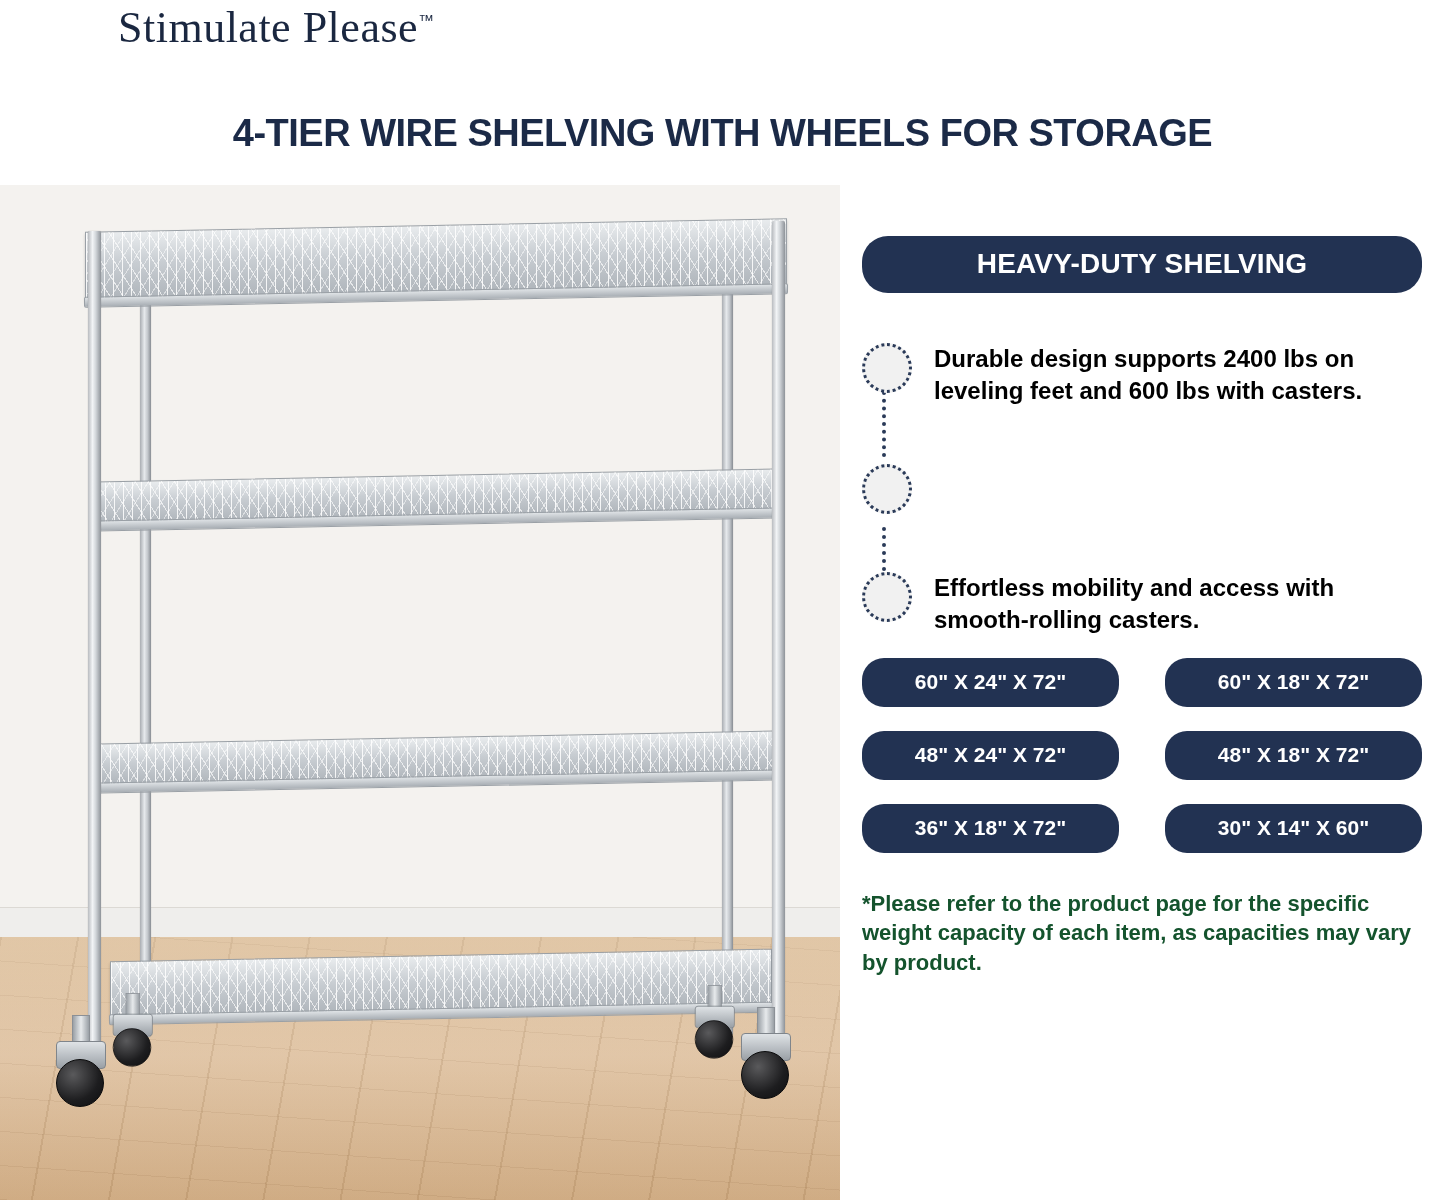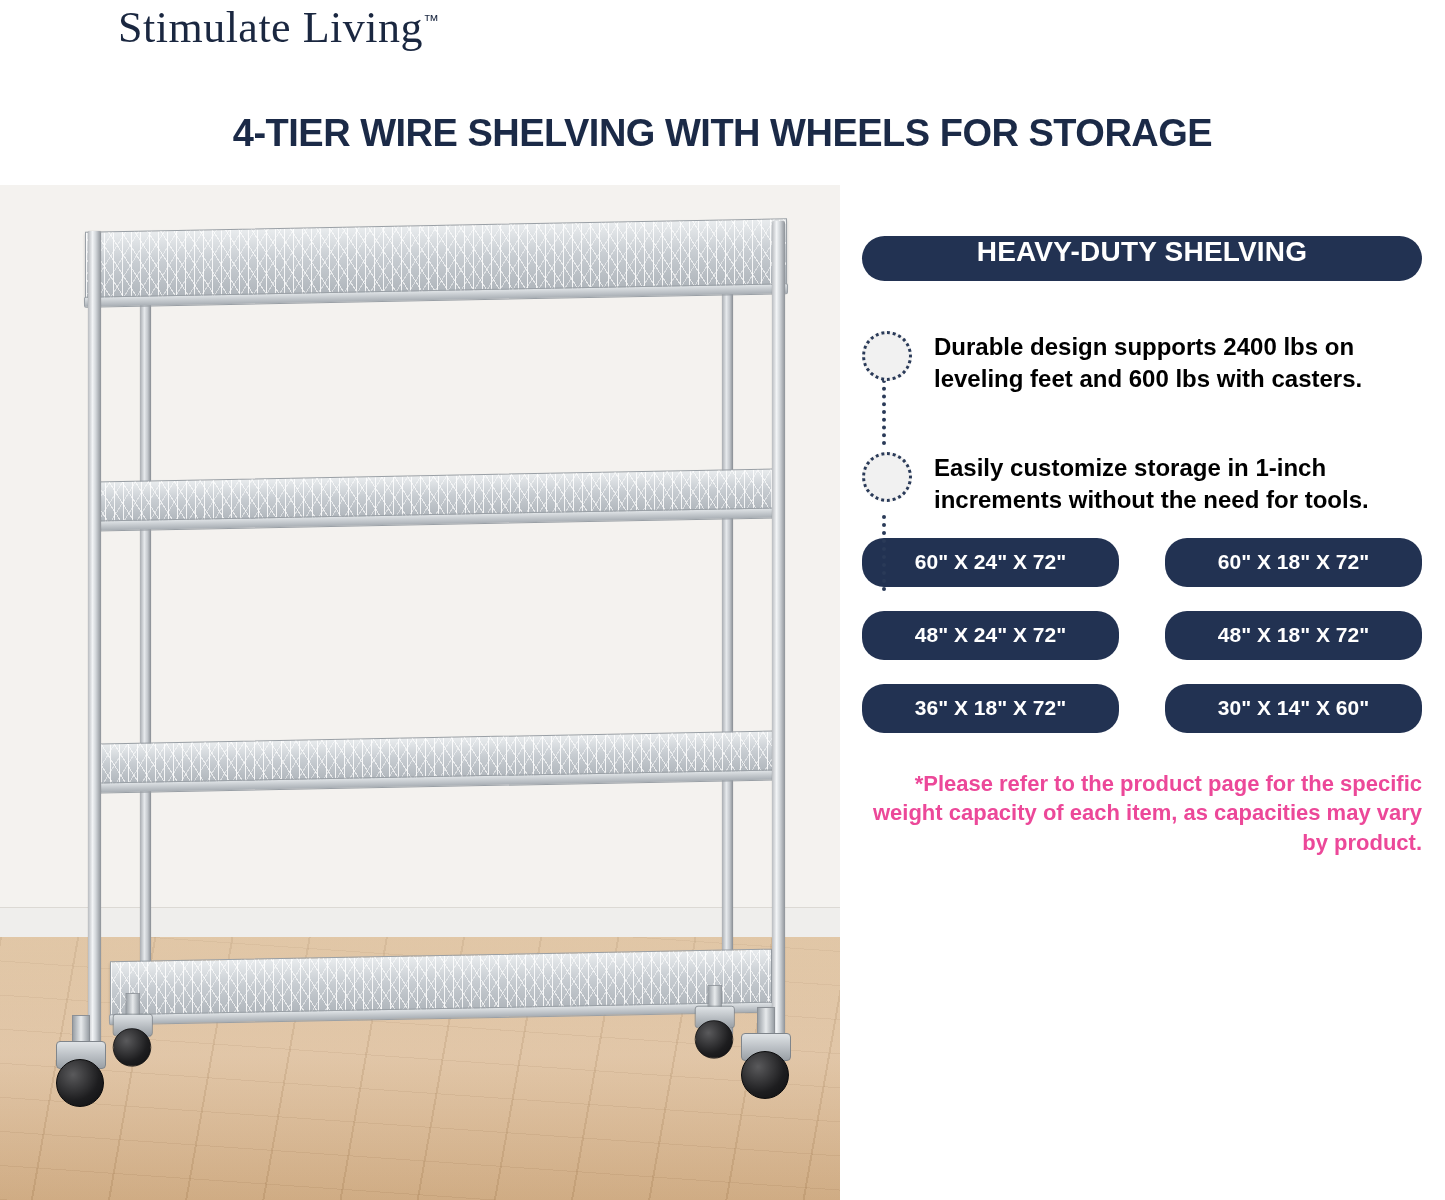--- a/index.html
+++ b/index.html
@@ -148,21 +148,21 @@
     border: 1px solid #0a0a0b;
   }
 
   
   .right { position: absolute; left: 862px; top: 236px; width: 560px; }
 
   .pill-title {
     background: #223252;
     color: #ffffff;
     border-radius: 26px;
-    padding: 0 0 13px;
+    padding: 12px 0 13px;
     text-align: center;
     font-size: 28px;
     font-weight: bold;
     letter-spacing: 0.2px;
     width: 560px;
     box-sizing: border-box;
   }
 
   .bullets { margin-top: 48px; position: relative; }
   .bullet {
@@ -217,32 +217,32 @@
     color: #ffffff;
     border-radius: 22px;
     text-align: center;
     font-size: 21px;
     font-weight: bold;
     padding: 12px 0 13px;
   }
 
   .footnote {
     margin-top: 36px;
-    text-align: right;
+    text-align: left;
     font-size: 22px;
     font-weight: bold;
     line-height: 1.34;
-    color: #ec4899;
+    color: #14532d;
   }
 </style>
 </head>
 <body>
 
 <div class="brand">
-  <span>Stimulate Living</span><span class="tm">™</span>
+  <span>Stimulate Please</span><span class="tm">™</span>
 </div>
 
 <div class="headline">4-TIER WIRE SHELVING WITH WHEELS FOR STORAGE</div>
 
 <div class="photo">
   <div class="wall"></div>
   <div class="baseboard"></div>
   <div class="floor"></div>
 
   <div class="rack">
@@ -304,23 +304,26 @@
     <div class="connector conn1"></div>
     <div class="connector conn2"></div>
 
     <div class="bullet">
       <div class="dot"></div>
       <div class="bullet-text">Durable design supports 2400 lbs on leveling feet and 600 lbs with casters.</div>
     </div>
 
     <div class="bullet">
       <div class="dot"></div>
-      <div class="bullet-text">Easily customize storage in 1-inch increments without the need for tools.</div>
-    </div>
-
+    </div>
+
+    <div class="bullet">
+      <div class="dot"></div>
+      <div class="bullet-text">Effortless mobility and access with smooth-rolling casters.</div>
+    </div>
   </div>
 
 
   <div class="size-grid">
     <div class="size-pill">60" X 24" X 72"</div>
     <div class="size-pill">60" X 18" X 72"</div>
     <div class="size-pill">48" X 24" X 72"</div>
     <div class="size-pill">48" X 18" X 72"</div>
     <div class="size-pill">36" X 18" X 72"</div>
     <div class="size-pill">30" X 14" X 60"</div>

